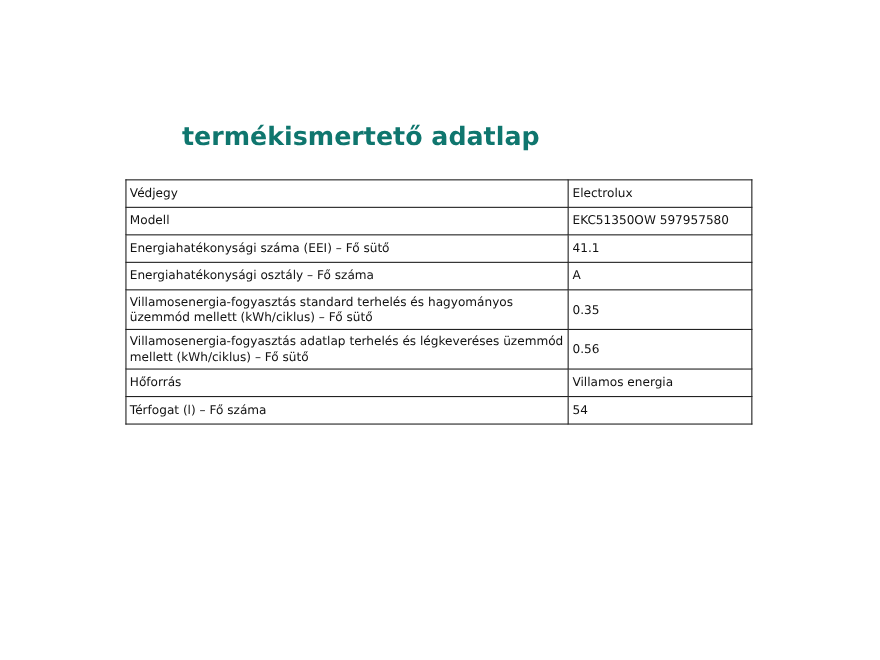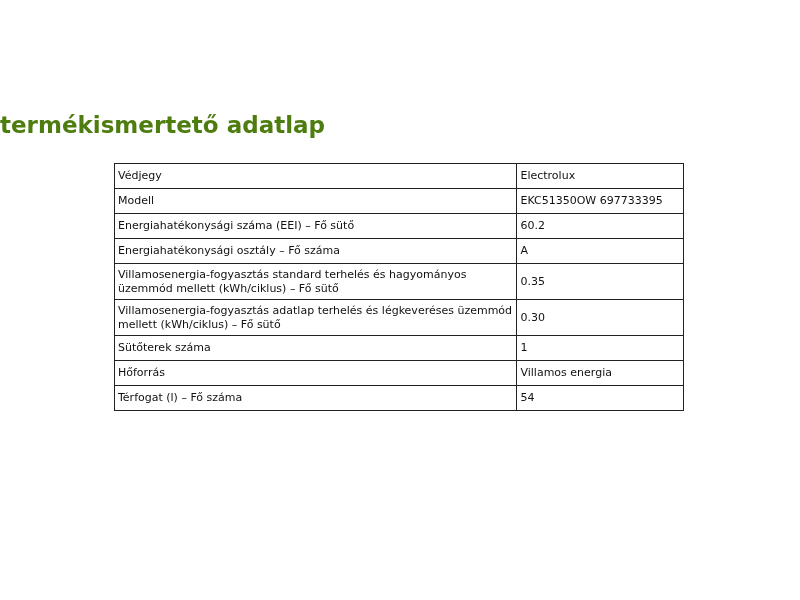--- a/index.html
+++ b/index.html
@@ -13,25 +13,25 @@
     .page {
       position: relative;
       width: 800px;
       height: 600px;
     }
     .title {
       position: absolute;
       left: 0;
       top: 112px;
       width: 656px;
-      text-align: left;
+      text-align: center;
       font-family: "DejaVu Sans", sans-serif;
       font-weight: bold;
       font-size: 23px;
-      color: #4d7c0f;
+      color: #0f766e;
       letter-spacing: 0px;
     }
     table.spec {
       position: absolute;
       left: 114px;
       top: 163px;
       width: 570px;
       border-collapse: collapse;
       font-family: "DejaVu Sans", sans-serif;
       font-size: 11px;
@@ -55,41 +55,37 @@
   <div class="title">termékismertető adatlap</div>
 
   <table class="spec">
     <tbody>
       <tr class="r1">
         <td class="label">Védjegy</td>
         <td class="value">Electrolux</td>
       </tr>
       <tr class="r1">
         <td class="label">Modell</td>
-        <td class="value">EKC51350OW 697733395</td>
+        <td class="value">EKC51350OW 597957580</td>
       </tr>
       <tr class="r1">
         <td class="label">Energiahatékonysági száma (EEI) – Fő sütő</td>
-        <td class="value">60.2</td>
+        <td class="value">41.1</td>
       </tr>
       <tr class="r1">
         <td class="label">Energiahatékonysági osztály – Fő száma</td>
         <td class="value">A</td>
       </tr>
       <tr class="r2">
         <td class="label">Villamosenergia-fogyasztás standard terhelés és hagyományos üzemmód mellett (kWh/ciklus) – Fő sütő</td>
         <td class="value">0.35</td>
       </tr>
       <tr class="r2">
         <td class="label">Villamosenergia-fogyasztás adatlap terhelés és légkeveréses üzemmód mellett (kWh/ciklus) – Fő sütő</td>
-        <td class="value">0.30</td>
-      </tr>
-      <tr class="r1">
-        <td class="label">Sütőterek száma</td>
-        <td class="value">1</td>
+        <td class="value">0.56</td>
       </tr>
       <tr class="r1">
         <td class="label">Hőforrás</td>
         <td class="value">Villamos energia</td>
       </tr>
       <tr class="r1">
         <td class="label">Térfogat (l) – Fő száma</td>
         <td class="value">54</td>
       </tr>
     </tbody>

